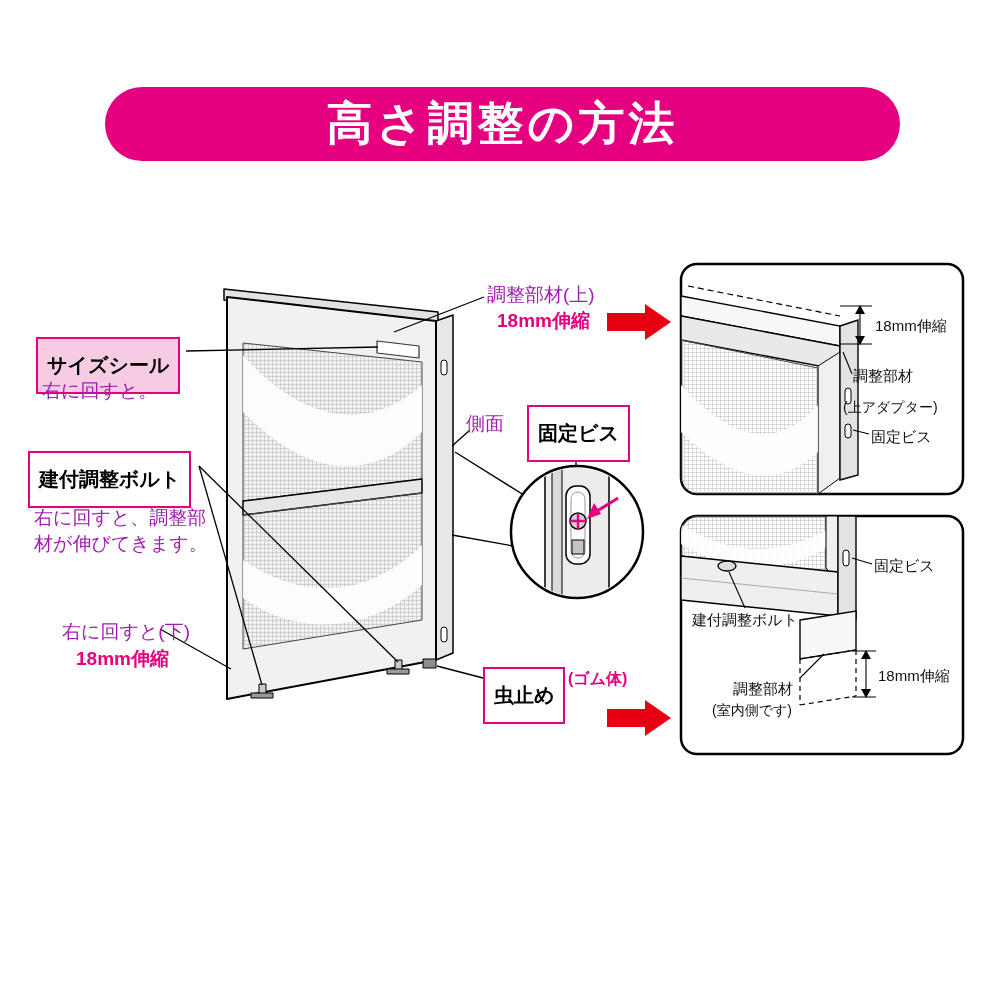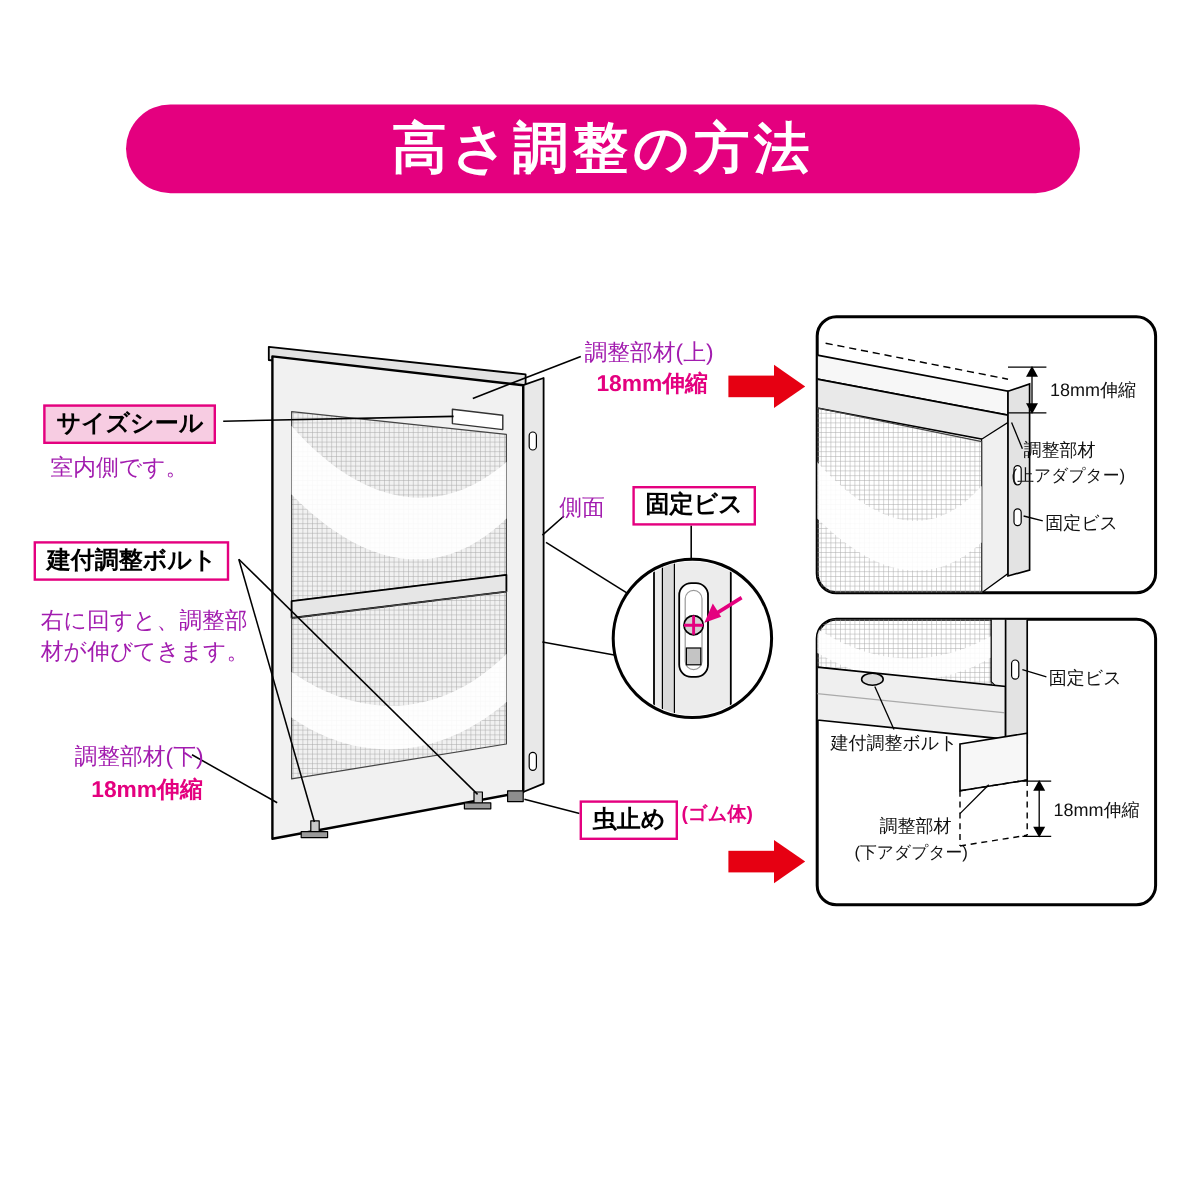--- a/index.html
+++ b/index.html
@@ -11,21 +11,21 @@
     position:absolute;left:105px;top:87px;width:795px;height:74px;
     background:#e4007f;border-radius:38px;
     display:flex;align-items:center;justify-content:center;
   }
   .banner h1{margin:0;color:#fff;font-size:46px;font-weight:bold;letter-spacing:4px;}
   svg.art{position:absolute;left:0;top:0;}
   .lbl{position:absolute;font-size:19px;color:#a21caf;white-space:nowrap;line-height:24px;}
   .magenta{color:#e4007f;font-weight:bold;}
   .box{
     position:absolute;border:2px solid #e4007f;background:#fff;color:#000;
-    font-weight:bold;font-size:20px;line-height:25px;padding:2px 9px;white-space:nowrap;
+    font-weight:bold;font-size:20px;line-height:25px;padding:14px 9px;white-space:nowrap;
   }
   .box.pinkfill{background:#f7cce2;}
   .plbl{position:absolute;font-size:15px;color:#111;white-space:nowrap;line-height:19px;}
   .plbl.small{font-size:14px;}
 </style>
 </head>
 <body>
 
 <div class="stage">
 
@@ -162,38 +162,38 @@
         <line x1="800" y1="678" x2="824" y2="654" stroke="#000" stroke-width="1.1"></line>
       </g>
     </g>
   </svg>
 
   <div class="banner">
     <h1>高さ調整の方法</h1>
   </div>
 
   <div class="box pinkfill" style="left:36px;top:337px;">サイズシール</div>
-  <div class="lbl" style="left:42px;top:379px;">室内側です。</div>
+  <div class="lbl" style="left:42px;top:379px;">右に回すと。</div>
   <div class="box" style="left:28px;top:451px;">建付調整ボルト</div>
   <div class="lbl" style="left:34px;top:506px;">右に回すと、調整部</div>
   <div class="lbl" style="left:34px;top:532px;">材が伸びてきます。</div>
-  <div class="lbl" style="left:62px;top:620px;">調整部材(下)</div>
+  <div class="lbl" style="left:62px;top:620px;">右に回すと(下)</div>
   <div class="lbl magenta" style="left:76px;top:647px;">18mm伸縮</div>
 
   <div class="lbl" style="left:487px;top:283px;">調整部材(上)</div>
   <div class="lbl magenta" style="left:497px;top:309px;">18mm伸縮</div>
   <div class="lbl" style="left:466px;top:412px;text-align:right;">側面</div>
   <div class="box" style="left:527px;top:405px;">固定ビス</div>
   <div class="box" style="left:483px;top:667px;">虫止め</div>
   <div class="lbl magenta" style="left:568px;top:667px;font-size:16px;">(ゴム体)</div>
 
   <div class="plbl" style="left:875px;top:316px;">18mm伸縮</div>
   <div class="plbl" style="left:853px;top:366px;">調整部材</div>
-  <div class="plbl small" style="left:843px;top:387px;">(上アダプター)</div>
+  <div class="plbl small" style="left:843px;top:398px;">(上アダプター)</div>
   <div class="plbl" style="left:871px;top:427px;">固定ビス</div>
 
   <div class="plbl" style="left:874px;top:556px;">固定ビス</div>
   <div class="plbl" style="left:692px;top:610px;">建付調整ボルト</div>
   <div class="plbl" style="left:733px;top:679px;">調整部材</div>
-  <div class="plbl small" style="left:712px;top:701px;">(下アダプター)</div>
+  <div class="plbl small" style="left:712px;top:701px;">(室内側です)</div>
   <div class="plbl" style="left:878px;top:666px;">18mm伸縮</div>
 
 </div>
 
 </body></html>

